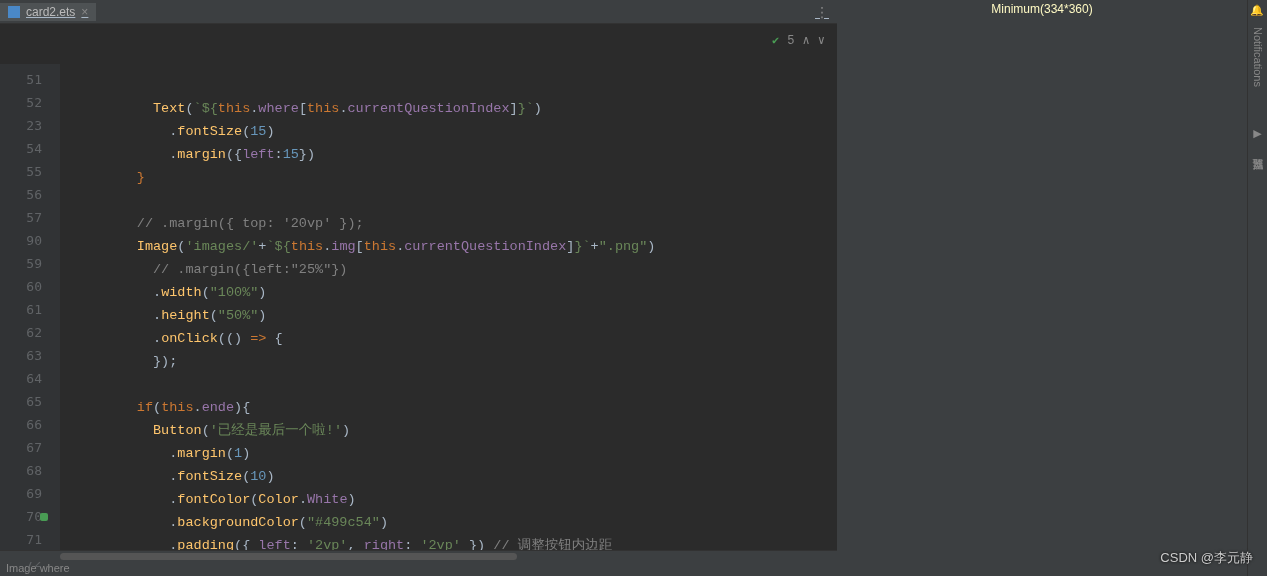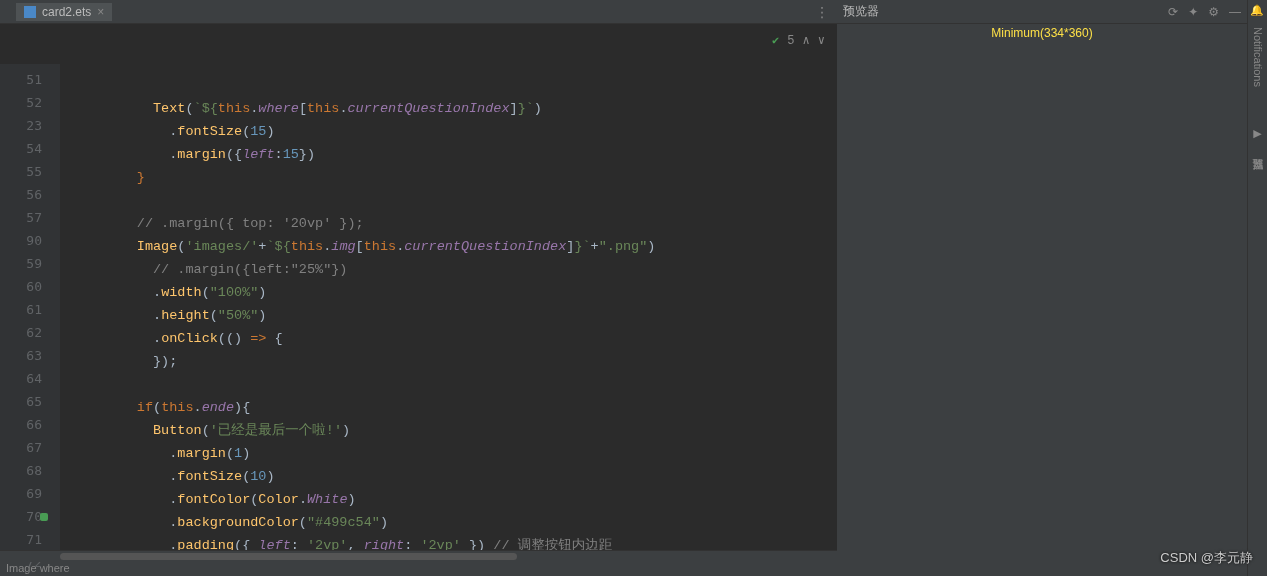--- a/index.html
+++ b/index.html
@@ -8,22 +8,23 @@
     background: #2b2b2b;
     font-family: "Segoe UI", Arial, sans-serif;
     color: #a9b7c6;
     overflow: hidden;
     position: relative;
   }
   .root { display:flex; width:100%; height:100%; }
   .left { flex: 1; display:flex; flex-direction:column; min-width:0; }
   .tabbar {
     height: 24px; background:#3c3f41; display:flex; align-items:center;
-    border-bottom:1px solid #323232; padding-left:16px;
+    border-bottom:1px solid #323232; padding-left:0;
     justify-content:space-between;
+    text-decoration:underline;
   }
   .tab {
     display:flex; align-items:center; gap:6px;
     background:#4e5254; padding:2px 8px; font-size:12px; color:#bbb;
   }
   .tab .file-icon { width:12px;height:12px; }
   .tab-close { color:#888; font-size:12px; }
   .tab-menu { color:#888; padding:0 8px; font-size:14px; }
   .editor-area { flex:1; display:flex; position:relative; min-height:0; }
   .gutter {
@@ -39,21 +40,21 @@
     flex:1; padding-top:4px; padding-left:12px;
     font-family:Consolas,"Courier New",monospace; font-size:13.5px;
     line-height:23px; white-space:pre; color:#a9b7c6;
     position:relative; overflow:hidden;
   }
   .code .row { height:23px; }
   .kw { color:#cc7832; }
   .fn { color:#ffc66d; }
   .str { color:#6a8759; }
   .num { color:#6897bb; }
-  .field { color:#9876aa; font-style:italic; }
+  .field { color:#9876aa; }
   .comment { color:#808080; }
   .glob { color:#ffc66d; }
   .inspect {
     position:absolute; top:6px; right:12px; display:flex; align-items:center; gap:8px;
     font-size:12px; color:#888;
   }
   .inspect .check { color:#499c54; }
   .bottom-scroll {
     height:12px; background:#3c3f41; border-top:1px solid #323232;
     position:relative;
@@ -65,21 +66,21 @@
   }
   .prev-main { flex:1; display:flex; flex-direction:column; }
   .prev-head {
     height:24px; display:flex; align-items:center; justify-content:space-between;
     padding:0 6px; border-bottom:1px solid #323232; font-size:12px; color:#bbb;
   }
   .prev-head .icons { display:flex; gap:10px; color:#888; }
   .prev-head .icons span { cursor:default; }
   .prev-entry { font-size:12px; color:#bbb; padding:4px 6px; display:flex; justify-content:space-between; align-items:center;}
   .prev-entry .zoom { display:flex; gap:8px; color:#888;}
-  .prev-min { text-align:center; font-size:12px; color:#fde047; padding:2px 0 6px;}
+  .prev-min { text-align:center; font-size:12px; color:#fef9c3; padding:2px 0 6px;}
   .device {
     margin:4px auto 0; width:400px; background:#fff; border-radius:14px;
     padding:14px 10px 16px; height:450px; color:#000;
   }
   .dev-title { color:#1e7fff; font-size:22px; font-weight:400; margin-bottom:8px; padding-left:4px;}
   .dev-item-title { font-size:20px; padding-left:4px;}
   .dev-sub { font-size:15px; padding-left:4px; margin-top:2px;}
   .dev-img {
     width:100%; height:210px; margin-top:6px; border-radius:2px;
     background:
@@ -177,29 +178,20 @@
       <div class="row">          <span class="fn">Text</span>(<span class="str">`${</span><span class="kw">this</span>.<span class="field">where</span>[<span class="kw">this</span>.<span class="field">currentQuestionIndex</span>]<span class="str">}`</span>)</div><div class="row">            .<span class="fn">fontSize</span>(<span class="num">15</span>)</div><div class="row">            .<span class="fn">margin</span>({<span class="field">left</span>:<span class="num">15</span>})</div><div class="row">        <span class="kw">}</span></div><div class="row"></div><div class="row">        <span class="comment">// .margin({ top: '20vp' });</span></div><div class="row">        <span class="fn">Image</span>(<span class="str">'images/'</span>+<span class="str">`${</span><span class="kw">this</span>.<span class="field">img</span>[<span class="kw">this</span>.<span class="field">currentQuestionIndex</span>]<span class="str">}`</span>+<span class="str">".png"</span>)</div><div class="row">          <span class="comment">// .margin({left:"25%"})</span></div><div class="row">          .<span class="fn">width</span>(<span class="str">"100%"</span>)</div><div class="row">          .<span class="fn">height</span>(<span class="str">"50%"</span>)</div><div class="row">          .<span class="fn">onClick</span>(() <span class="kw">=&gt;</span> {</div><div class="row">          });</div><div class="row"></div><div class="row">        <span class="kw">if</span>(<span class="kw">this</span>.<span class="field">ende</span>){</div><div class="row">          <span class="fn">Button</span>(<span class="str">'已经是最后一个啦!'</span>)</div><div class="row">            .<span class="fn">margin</span>(<span class="num">1</span>)</div><div class="row">            .<span class="fn">fontSize</span>(<span class="num">10</span>)</div><div class="row">            .<span class="fn">fontColor</span>(<span class="glob">Color</span>.<span class="field">White</span>)</div><div class="row">            .<span class="fn">backgroundColor</span>(<span class="str">"#499c54"</span>)</div><div class="row">            .<span class="fn">padding</span>({ <span class="field">left</span>: <span class="str">'2vp'</span>, <span class="field">right</span>: <span class="str">'2vp'</span> }) <span class="comment">// 调整按钮内边距</span></div></div>
     </div>
     <div class="bottom-scroll">
         <div class="thumb"></div>
       </div>
     <div class="crumb">Image   where</div>
   </div>
 
   <div class="right">
     <div class="prev-main">
-      <div class="prev-head">
-        <span>预览器</span>
-        <div class="icons">
-          <span>⟳</span>
-          <span>✦</span>
-          <span>⚙</span>
-          <span>—</span>
-        </div>
-      </div>
       <div class="prev-min">Minimum(334*360)</div>
 
     </div>
     <div class="side-strip">
       <span>🔔</span>
       <span class="vtext">Notifications</span>
       <span style="margin-top:30px;">▶</span>
       <span class="vtext">预览器</span>
     </div>
   </div>

